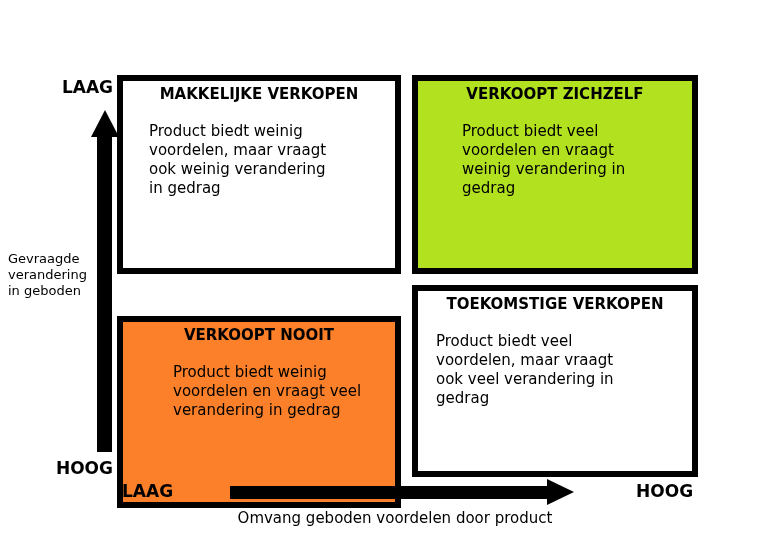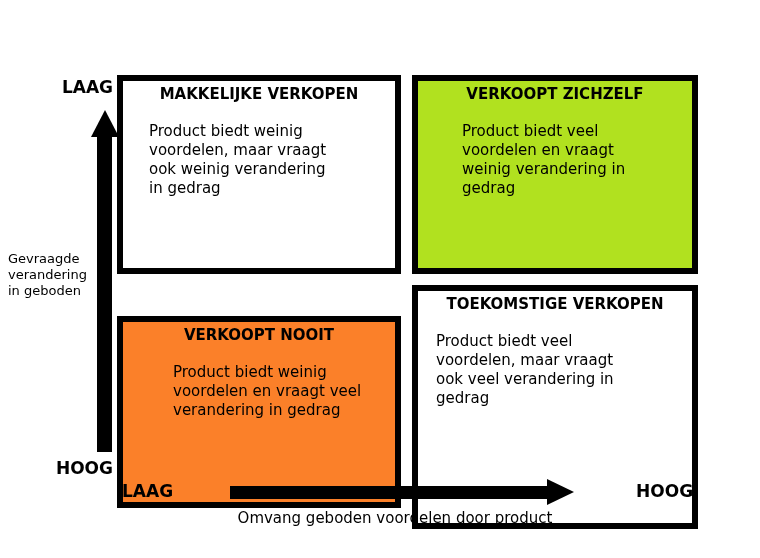--- a/index.html
+++ b/index.html
@@ -18,21 +18,21 @@
   }
   .box {
     position: absolute;
     box-sizing: border-box;
     border: 6px solid #000000;
     background: #ffffff;
   }
   .q-tl { left: 117px; top: 75px;  width: 284px; height: 199px; }
   .q-tr { left: 412px; top: 75px;  width: 286px; height: 199px; }
   .q-bl { left: 117px; top: 285px; width: 284px; height: 192px; }
-  .q-br { left: 412px; top: 285px; width: 286px; height: 244px; }
+  .q-br { left: 412px; top: 285px; width: 286px; height: 192px; }
   .q-title {
     text-align: center;
     font-weight: bold;
     font-size: 15px;
     padding-top: 4px;
     white-space: nowrap;
   }
   .q-body {
     font-size: 15px;
     line-height: 19px;

